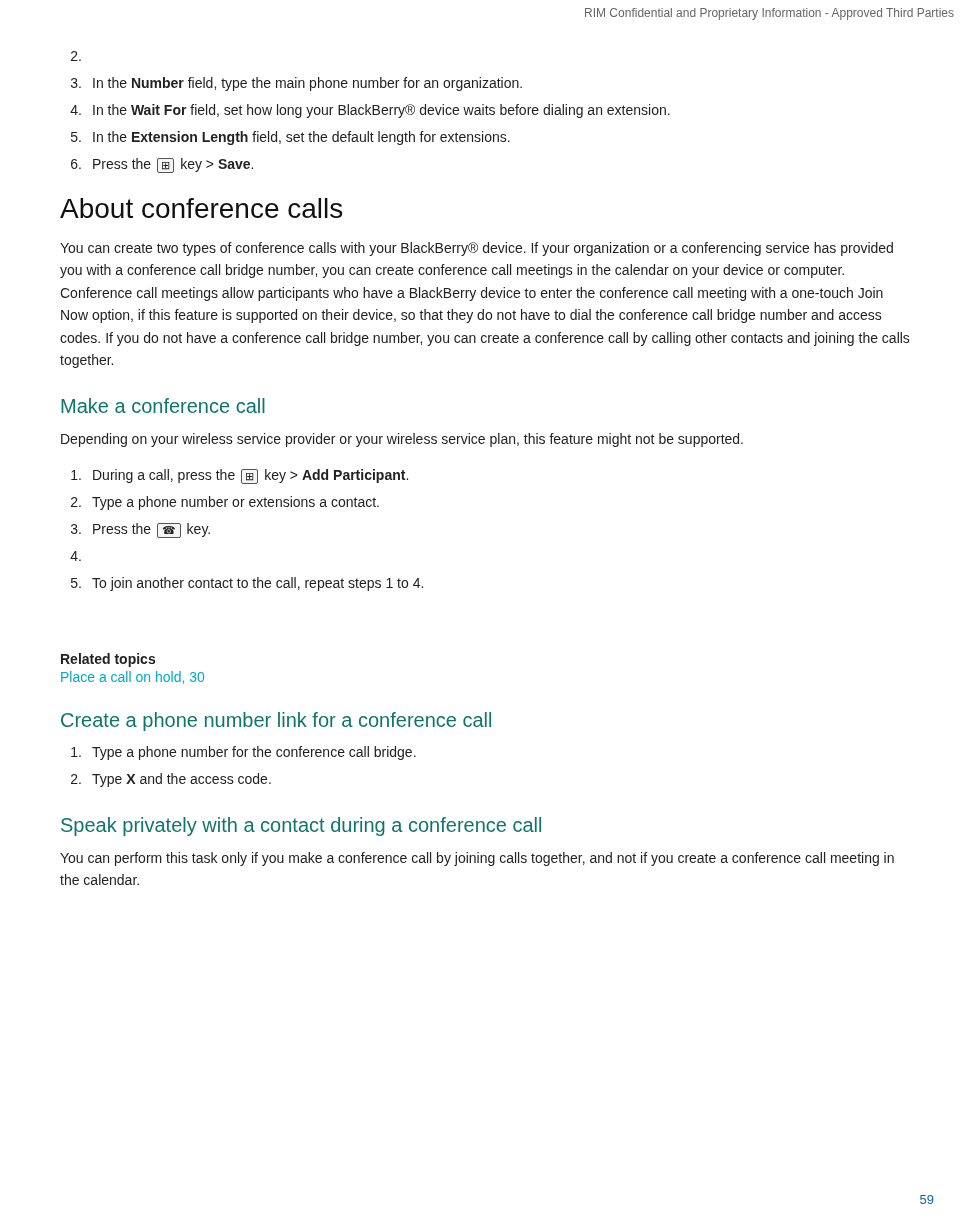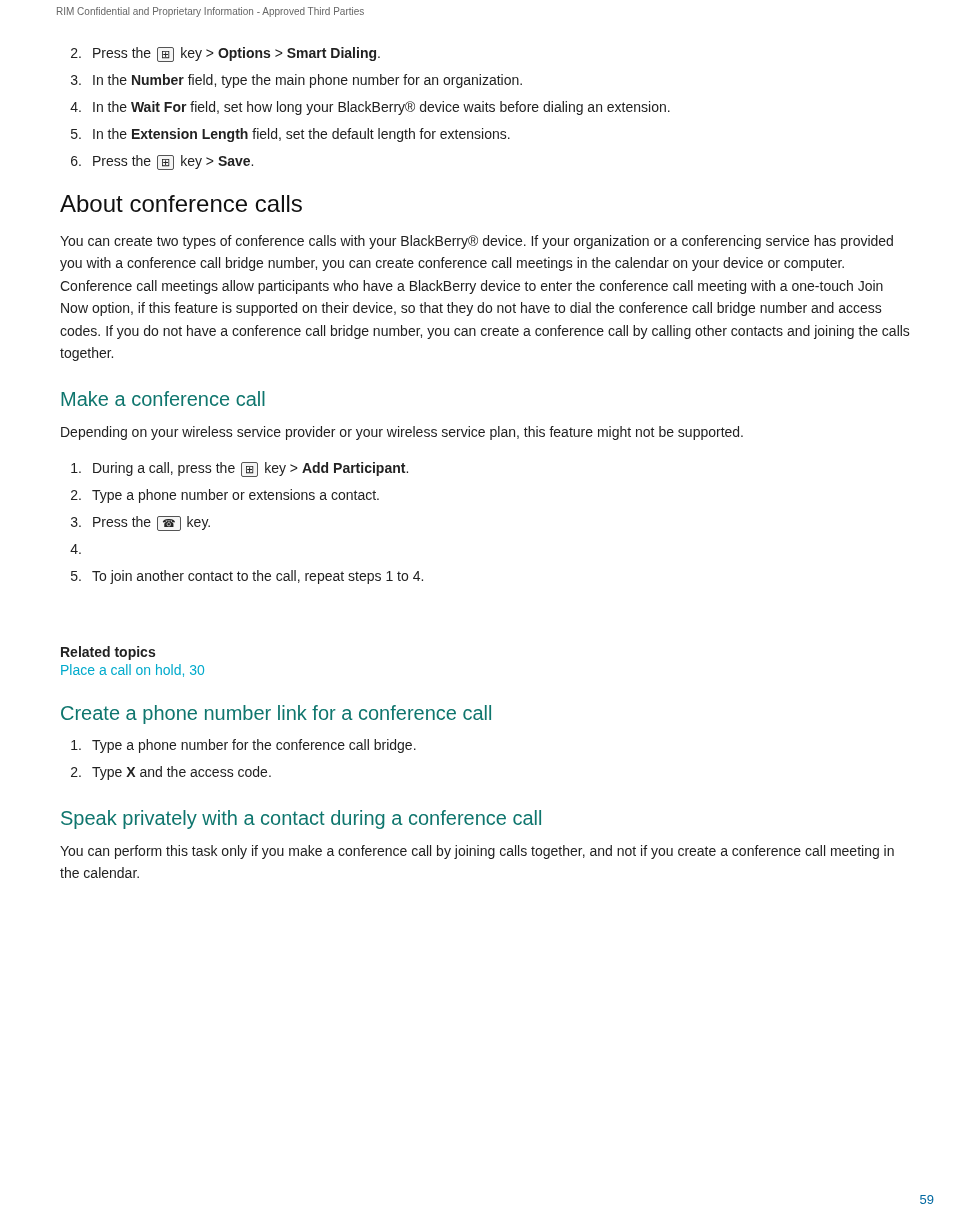--- a/index.html
+++ b/index.html
@@ -8,24 +8,25 @@
       background: #ffffff;
       font-family: Arial, sans-serif;
       font-size: 14px;
       color: #222;
       width: 974px;
       min-height: 1227px;
       position: relative;
     }
 
     .page-header {
-      font-size: 10px;
+      font-size: 12px;
       color: #666;
-      padding: 6px 56px;
+      padding: 6px 20px;
       border-bottom: none;
+      text-align: right;
     }
 
     .page-content {
       padding: 20px 60px 60px 60px;
     }
 
     .numbered-list {
       list-style: none;
       margin-bottom: 18px;
     }
@@ -46,21 +47,21 @@
 
     .section-title-cyan {
       color: #00bcd4;
       font-size: 26px;
       font-weight: 300;
       margin-top: 30px;
       margin-bottom: 20px;
     }
 
     .section-title-large {
-      font-size: 24px;
+      font-size: 28px;
       font-weight: 400;
       margin-top: 16px;
       margin-bottom: 12px;
       color: #111;
     }
 
     .section-title-medium {
       font-size: 20px;
       font-weight: 400;
       margin-top: 24px;
@@ -133,23 +134,20 @@
 
 <div class="page-header">
   <span>RIM Confidential and Proprietary Information - Approved Third Parties</span>
 </div>
 
 <div class="page-content">
 
   <ol class="numbered-list">
     <li>
       <span class="num">2.</span>
-      <span>
-        Press the <span class="inline-icon">⊞</span> key &gt; <b>Options</b> &gt; <b>Smart Dialing</b>.
-      </span>
     </li>
     <li>
       <span class="num">3.</span>
       <span>In the <b>Number</b> field, type the main phone number for an organization.</span>
     </li>
     <li>
       <span class="num">4.</span>
       <span>In the <b>Wait For</b> field, set how long your BlackBerry® device waits before dialing an extension.</span>
     </li>
     <li>

